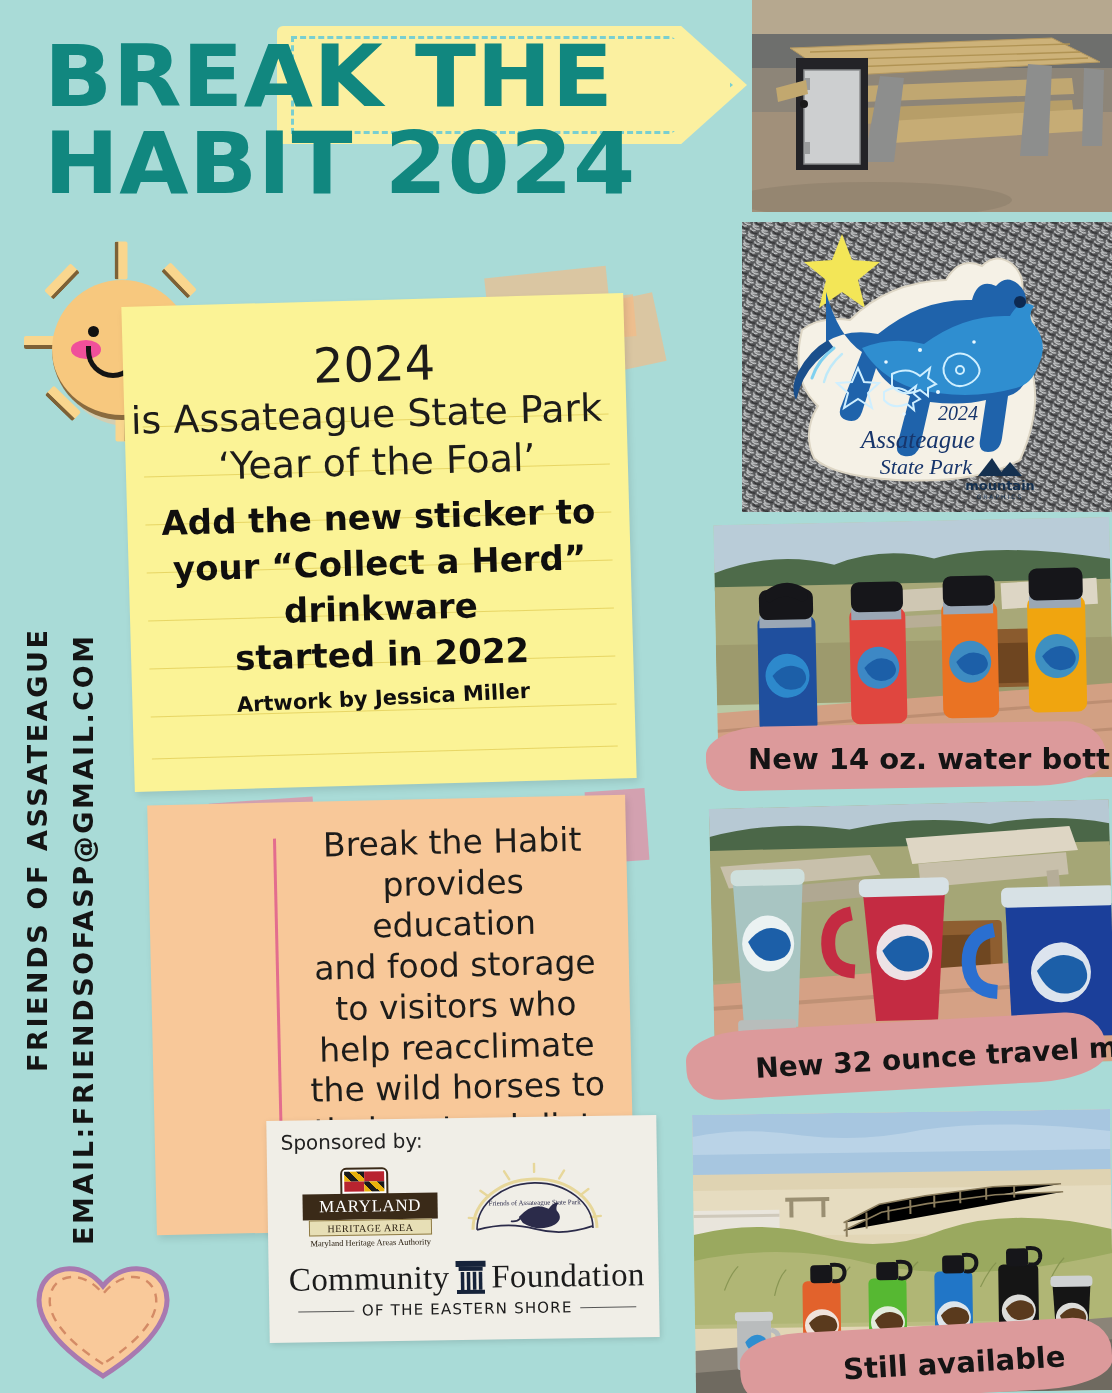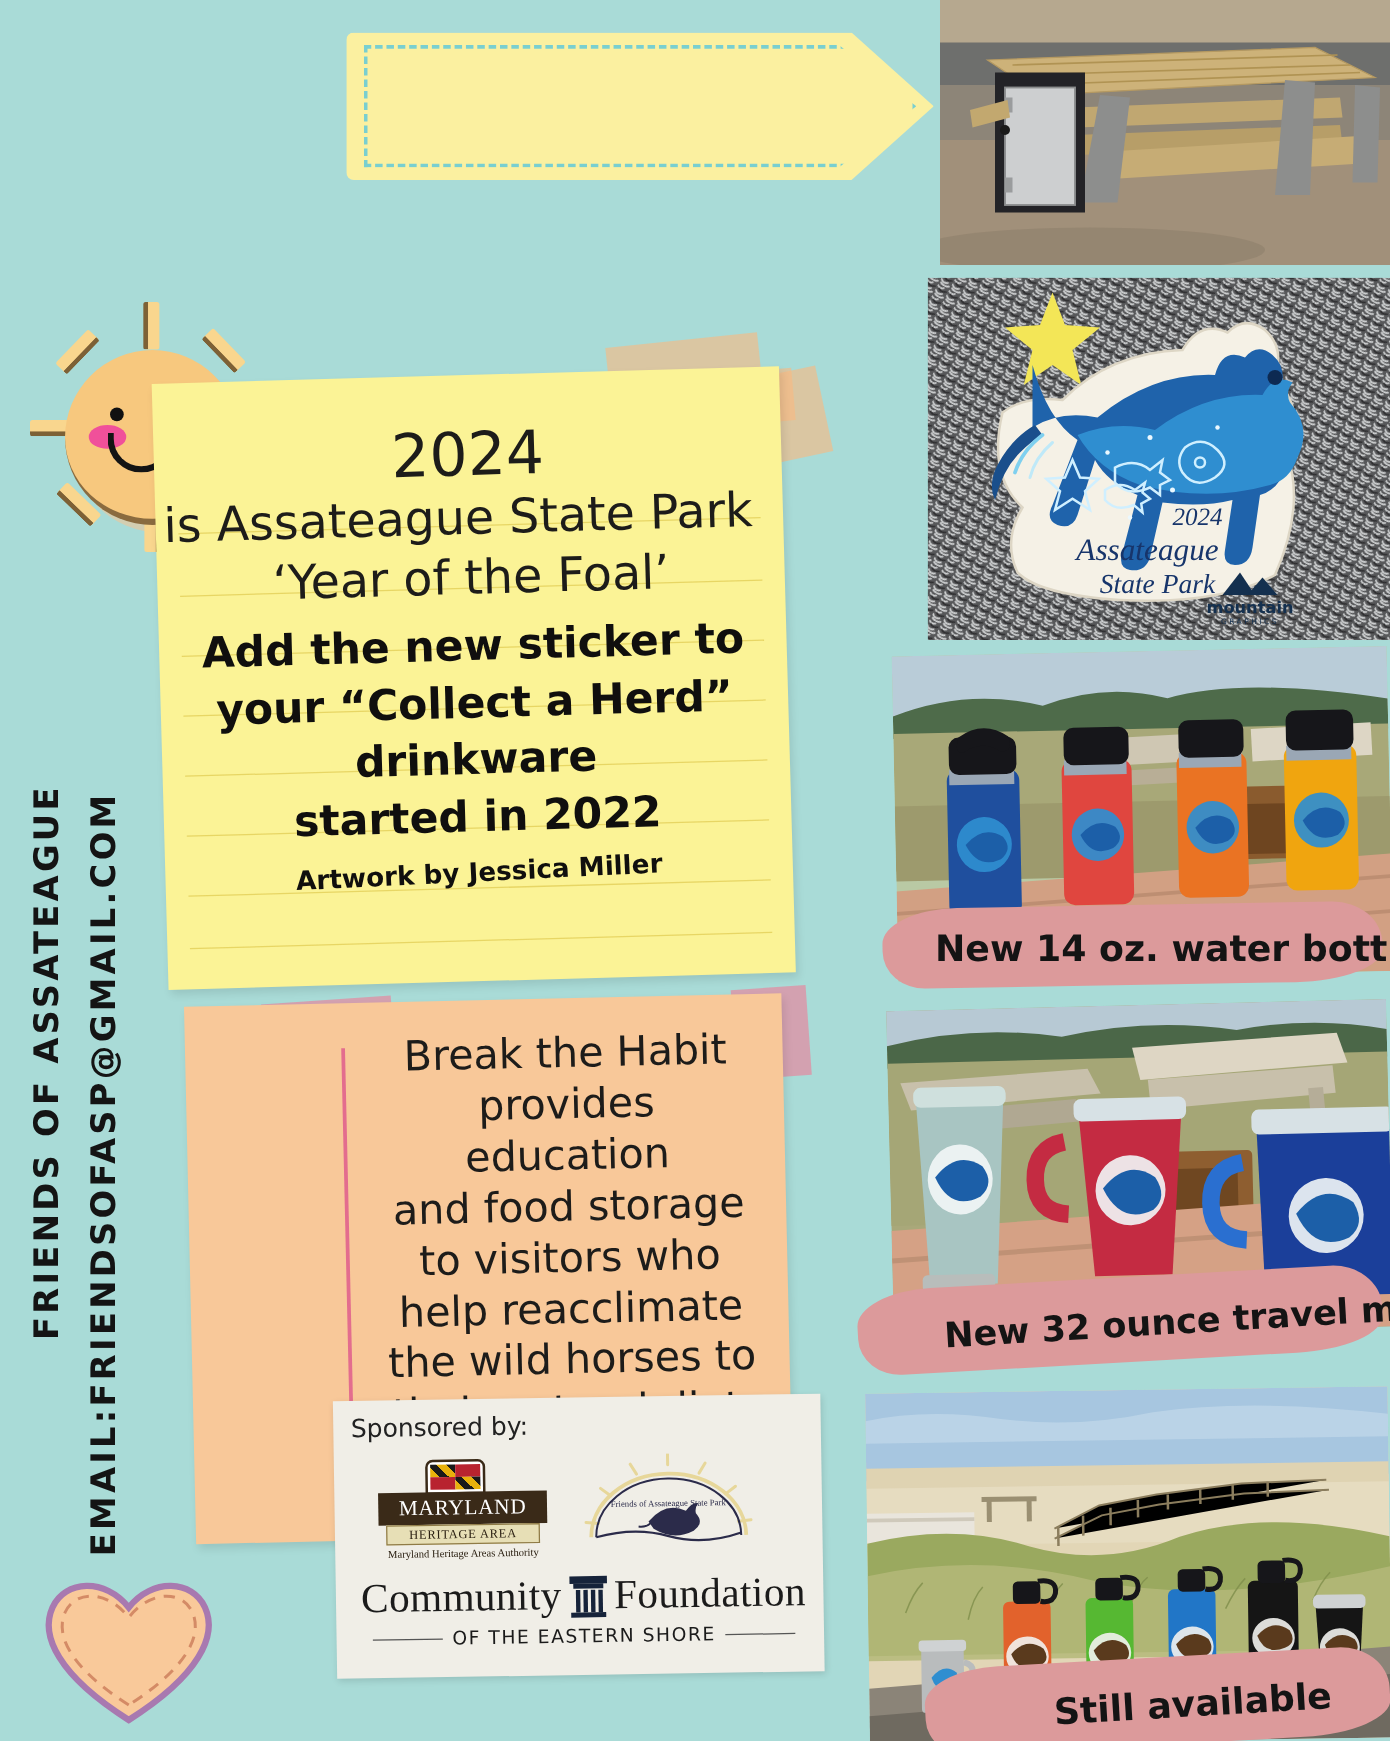--- a/index.html
+++ b/index.html
@@ -169,20 +169,24 @@
   .brush-2{ left:686px; top:1022px; width:420px; height:68px; transform:rotate(-3.2deg);}
   .brush-3{ left:740px; top:1326px; width:372px; height:70px; transform:rotate(-3.2deg);}
 </style>
 </head>
 <body>
 
 <div id="poster">
 
   <div class="tag-banner"></div>
   <div class="tag-dash"></div>
+  <div class="title-wrap">
+    <div class="title-line l1">BREAK THE</div>
+    <div class="title-line l2">HABIT 2024</div>
+  </div>
 
   <div class="sun">
     <div class="sun-shadow"></div>
     <div class="ray" style="left:72px; top:-4px; transform:rotate(90deg);"></div>
     <div class="ray" style="left:130px; top:16px; transform:rotate(46deg);"></div>
     <div class="ray" style="left:150px; top:78px; transform:rotate(2deg);"></div>
     <div class="ray" style="left:131px; top:138px; transform:rotate(-44deg);"></div>
     <div class="ray" style="left:73px; top:158px; transform:rotate(-90deg);"></div>
     <div class="ray" style="left:14px; top:139px; transform:rotate(44deg);"></div>
     <div class="ray" style="left:-6px; top:78px; transform:rotate(0deg);"></div>

